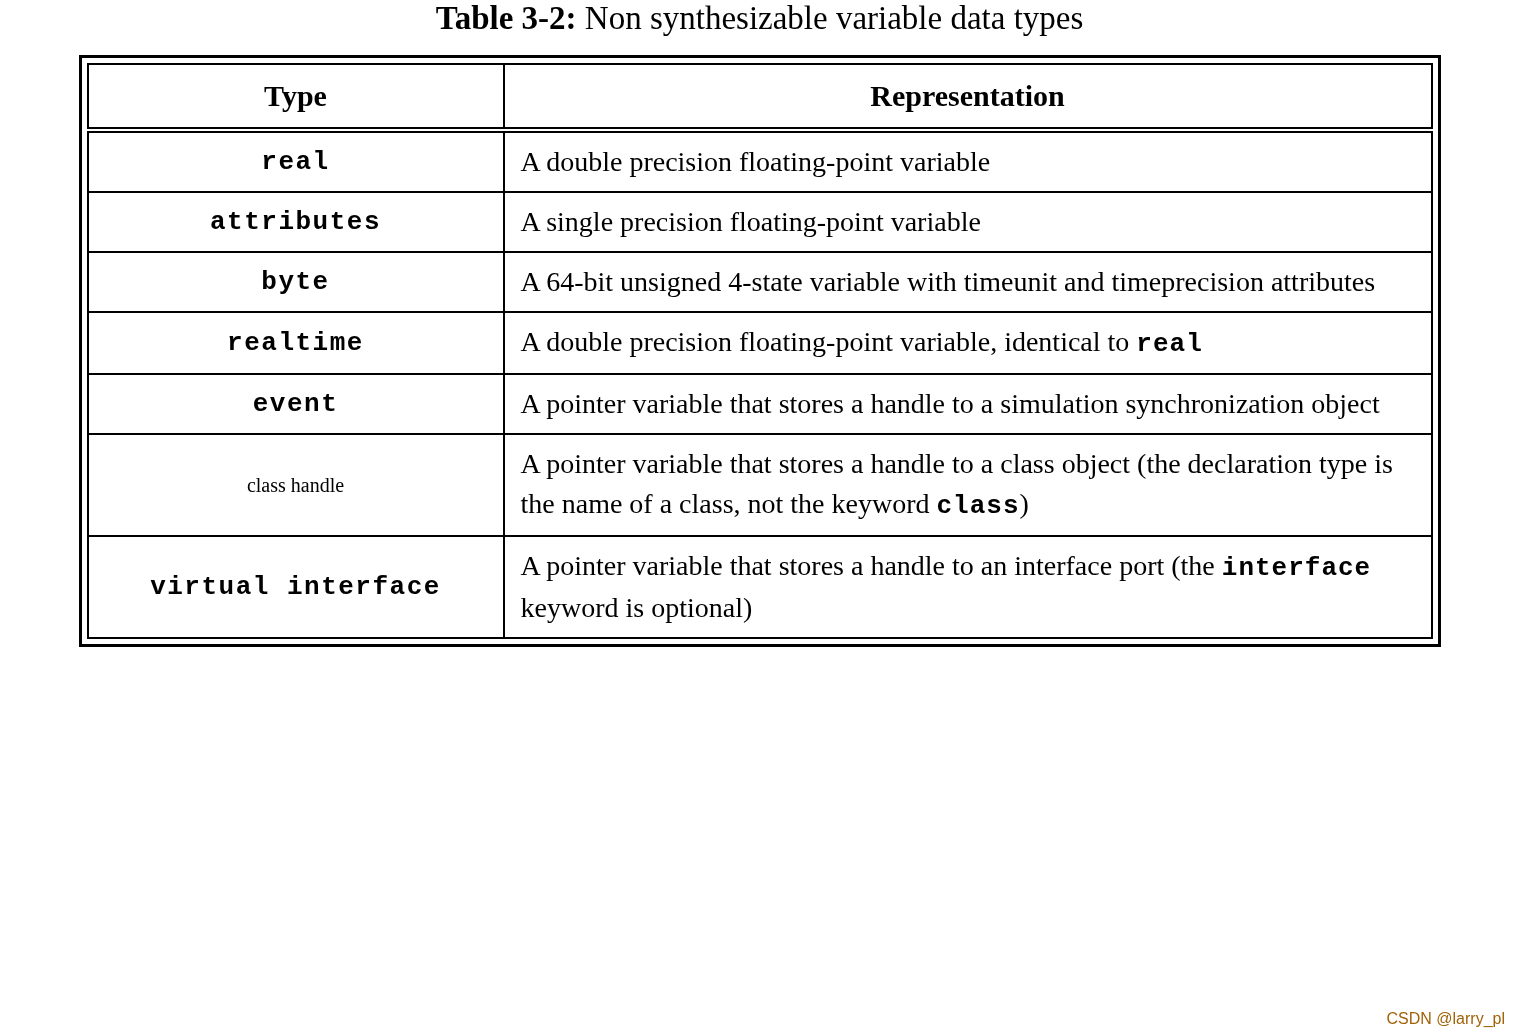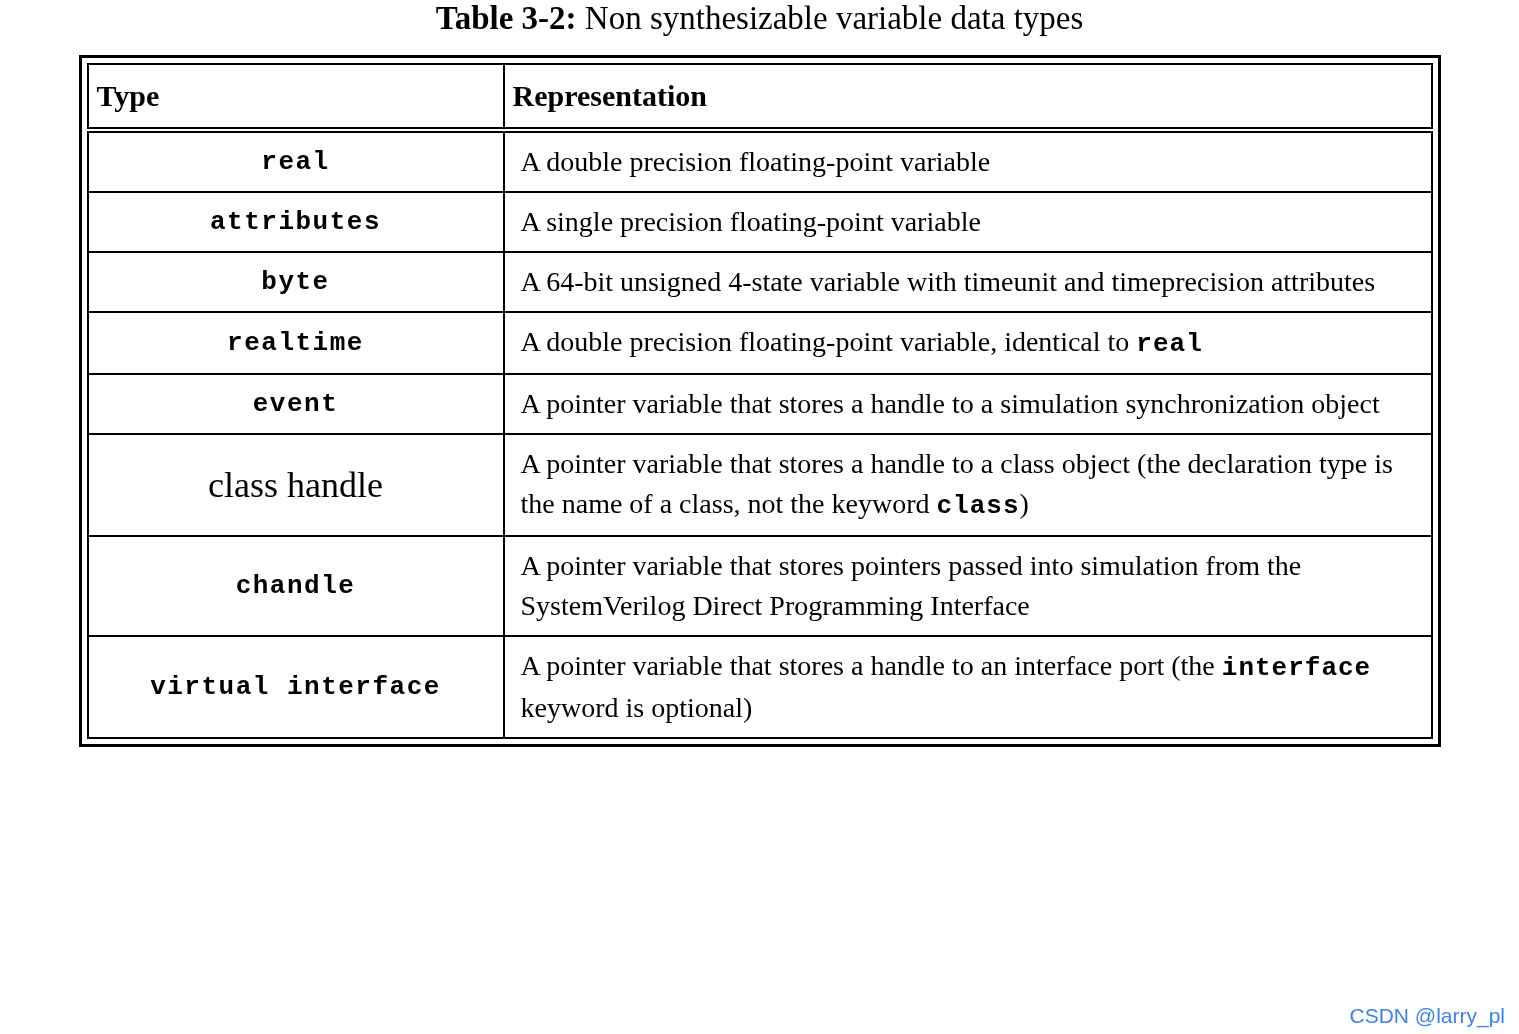--- a/index.html
+++ b/index.html
@@ -32,28 +32,28 @@
     width: 100%;
     border-collapse: collapse;
     border: 2px solid #000;
     table-layout: fixed;
   }
   col.type-col { width: 416px; }
   th, td { border: 2px solid #000; }
   thead th {
     font-size: 30px;
     font-weight: bold;
-    text-align: left;
+    text-align: center;
     padding: 14px 8px;
     border-bottom: 6px double #000;
   }
   td.type-cell {
     text-align: center;
     vertical-align: middle;
-    font-size: 36px;
+    font-size: 20px;
     padding: 9px 8px;
   }
   td.type-cell.mono {
     font-family: "Liberation Mono", monospace;
     font-weight: bold;
     font-size: 26px;
     letter-spacing: 1.5px;
   }
   td.rep-cell {
     font-size: 28px;
@@ -65,22 +65,22 @@
     font-family: "Liberation Mono", monospace;
     font-weight: bold;
     font-size: 26px;
     letter-spacing: 1px;
   }
   .watermark {
     position: absolute;
     right: 14px;
     bottom: 6px;
     font-family: "Liberation Sans", sans-serif;
-    font-size: 21px;
-    color: #3b82f6;
+    font-size: 16px;
+    color: #a16207;
   }
 </style>
 </head>
 <body>
 
 <div class="title">
   <span class="bold">Table 3-2:</span><span> Non synthesizable variable data types</span>
 </div>
 
 <div class="table-outer">
@@ -114,24 +114,20 @@
         </tr>
         <tr>
           <td class="type-cell mono">event</td>
           <td class="rep-cell"><span>A pointer variable that stores a handle to a simulation synchronization object</span></td>
         </tr>
         <tr>
           <td class="type-cell">class handle</td>
           <td class="rep-cell"><span>A pointer variable that stores a handle to a class object (the declaration type is the name of a class, not the keyword </span><span class="code">class</span><span>)</span></td>
         </tr>
         <tr>
-          <td class="type-cell mono">chandle</td>
-          <td class="rep-cell"><span>A pointer variable that stores pointers passed into simulation from the SystemVerilog Direct Programming Interface</span></td>
-        </tr>
-        <tr>
           <td class="type-cell mono">virtual interface</td>
           <td class="rep-cell"><span>A pointer variable that stores a handle to an interface port (the </span><span class="code">interface</span><span> keyword is optional)</span></td>
         </tr>
       </tbody>
   </table>
 </div>
 
 <div class="watermark">CSDN @larry_pl</div>
 
 </body></html>

